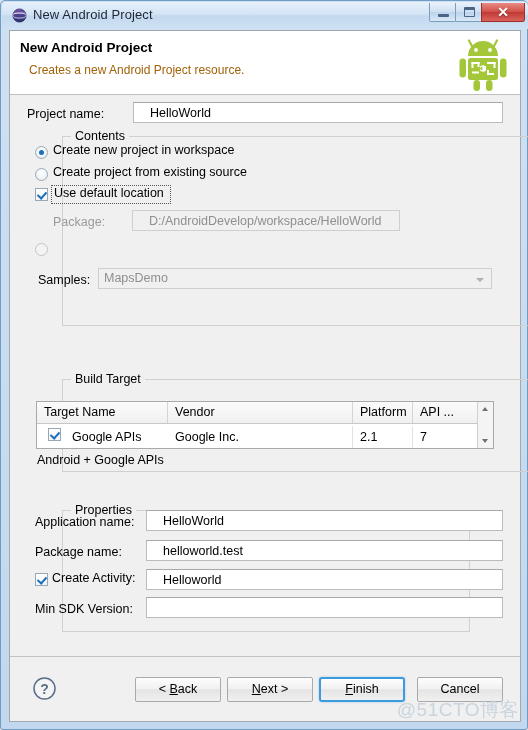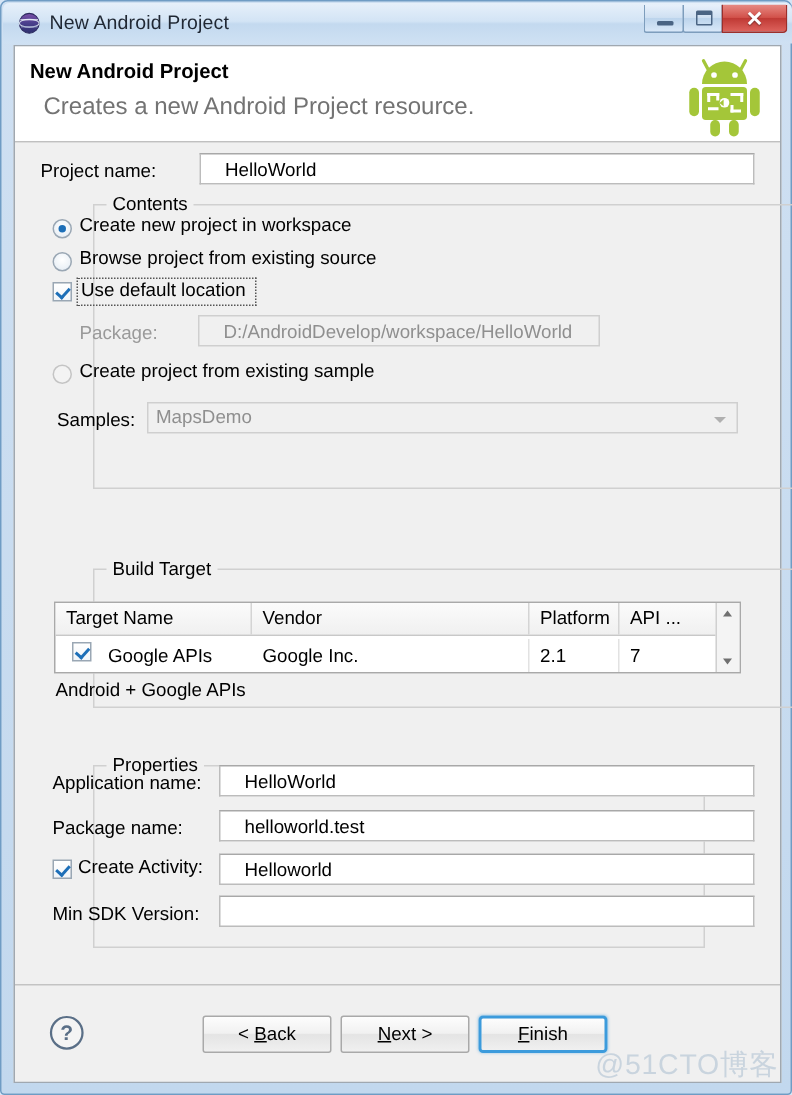--- a/index.html
+++ b/index.html
@@ -116,22 +116,22 @@
   .header-title {
     position: absolute;
     left: 10px; top: 9px;
     font-size: 13.5px;
     font-weight: bold;
     color: #000;
   }
   .header-sub {
     position: absolute;
     left: 19px; top: 32px;
-    font-size: 16px;
-    color: #737373;
+    font-size: 12px;
+    color: #a16207;
   }
   .android-logo {
     position: absolute;
     right: 8px; top: 3px;
     width: 58px; height: 58px;
   }
 
   
   .body {
     position: absolute;
@@ -460,31 +460,30 @@
       <input class="tf" style="left: 123px; top: 6px; width: 370px;" type="text" value="HelloWorld">
 
       <div class="group" style="left:13px; top:40px; width:484px; height:190px;">
         <div class="gtitle">Contents</div>
       </div>
 
       <div class="radio checked" style="left:25px; top:50px;"></div>
       <div class="lbl" style="left:43px; top:47px;">Create new project in workspace</div>
 
       <div class="radio" style="left:25px; top:72px;"></div>
-      <div class="lbl" style="left:43px; top:69px;">Browse project from existing source</div>
+      <div class="lbl" style="left:43px; top:69px;">Create project from existing source</div>
 
       <div class="cbox checked" style="left:25px; top:92px;"></div>
       <div class="focusring" style="left:41px; top:89px; width:120px; height:19px;"></div>
       <div class="lbl" style="left:44px; top:90px;">Use default location</div>
 
       <div class="lbl dim" style="left:43px; top:119px;">Package:</div>
       <input class="tf disabled" style="left: 122px; top: 114px; width: 268px;" type="text" disabled="" value="D:/AndroidDevelop/workspace/HelloWorld">
 
       <div class="radio disabled" style="left:25px; top:147px;"></div>
-      <div class="lbl" style="left:43px; top:144px;">Create project from existing sample</div>
 
       <div class="lbl" style="left:28px; top:177px;">Samples:</div>
       <div class="combo" style="left:88px; top:172px; width:394px;">
         <span>MapsDemo</span>
         <span class="arrow"></span>
       </div>
 
       <div class="group" style="left:13px; top:283px; width:484px; height:93px;">
         <div class="gtitle">Build Target</div>
       </div>
@@ -549,18 +548,19 @@
       </div>
 
       <div class="bbtn" style="left:217px;">
         <span></span><u>N</u><span>ext &gt;</span>
       </div>
 
       <div class="bbtn default" style="left:309px;">
         <span></span><u>F</u><span>inish</span>
       </div>
 
+      <div class="bbtn" style="left:407px;">Cancel</div>
     </div>
 
   </div>
 
   <div class="watermark">@51CTO博客</div>
 </div>
 
 </body></html>

